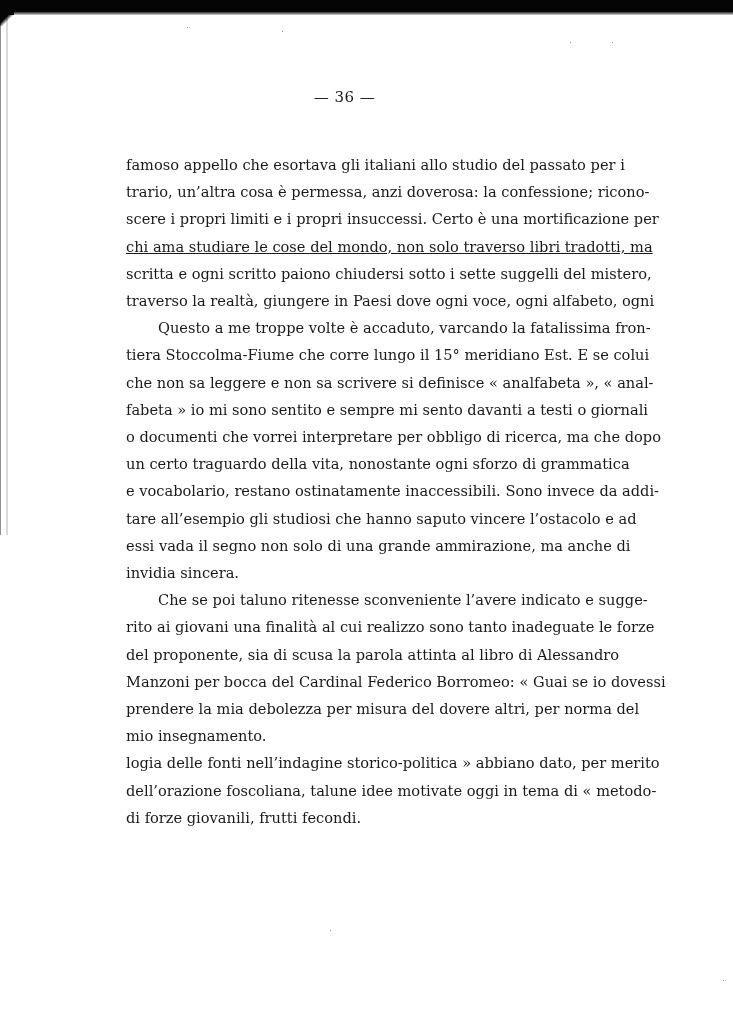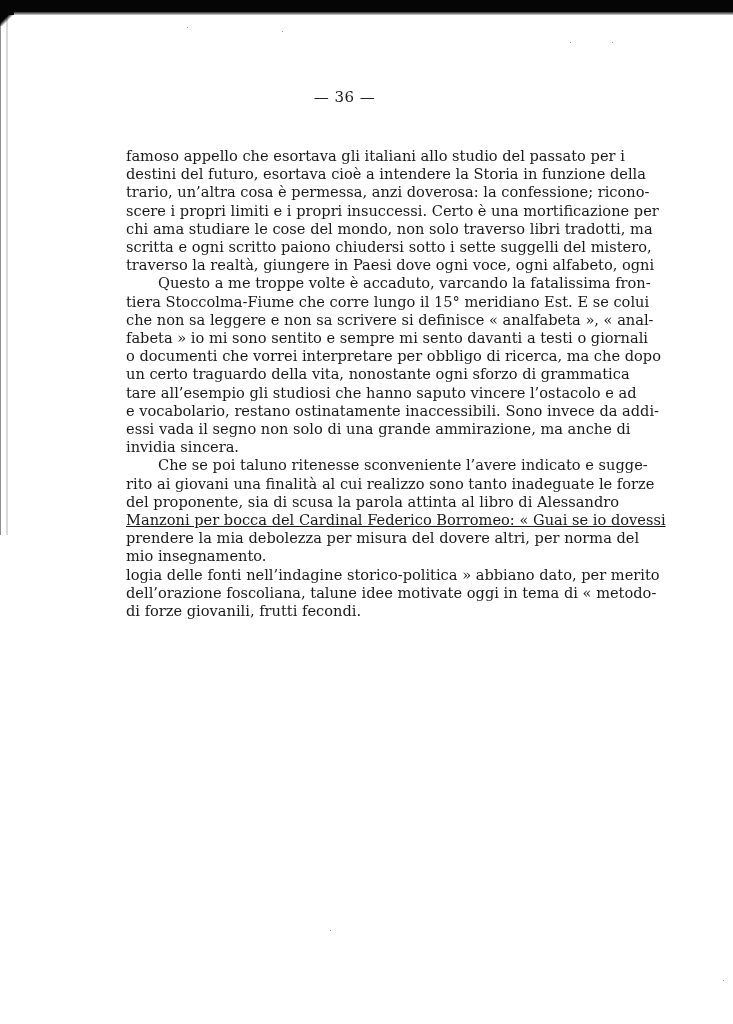--- a/index.html
+++ b/index.html
@@ -67,20 +67,21 @@
     }
     .text-block p {
       margin: 0;
     }
     .text-block .line {
       display: block;
       text-align: justify;
       text-align-last: justify;
       white-space: nowrap;
       overflow: visible;
+      margin-top: 9px;
     }
     .text-block .line.last {
       text-align-last: left;
     }
     .text-block .line.indent {
       padding-left: 32px;
     }
     .speck {
       position: absolute;
       width: 1px; height: 1px;
@@ -92,44 +93,43 @@
 
 <div class="top-band"></div>
 <div class="left-edge-corner"></div>
 <div class="left-edge"></div>
 
 <div class="page-number">— 36 —</div>
 
 <div class="text-block">
   <p>
     <span class="line" style="word-spacing: 0px; text-align-last: left;">famoso appello che esortava gli italiani allo studio del passato per i</span>
-    <span class="line" style="word-spacing: 0px; text-align-last: left;">destini del futuro, esortava cioè a intendere la Storia in funzione della</span>
     <span class="line" style="word-spacing: 0px; text-align-last: left;">trario, un’altra cosa è permessa, anzi doverosa: la confessione; ricono-</span>
     <span class="line" style="word-spacing: 0px; text-align-last: left;">scere i propri limiti e i propri insuccessi. Certo è una mortificazione per</span>
-    <span class="line" style="word-spacing: 0px; text-align-last: left;">chi ama studiare le cose del mondo, non solo traverso libri tradotti, ma</span>
+    <span class="line" style="word-spacing: 0px; text-align-last: left; text-decoration: underline;">chi ama studiare le cose del mondo, non solo traverso libri tradotti, ma</span>
     <span class="line" style="word-spacing: 0px; text-align-last: left;">scritta e ogni scritto paiono chiudersi sotto i sette suggelli del mistero,</span>
     <span class="line" style="word-spacing: 0px; text-align-last: left;">traverso la realtà, giungere in Paesi dove ogni voce, ogni alfabeto, ogni</span>
   </p>
   <p>
     <span class="line indent" style="word-spacing: 0px; text-align-last: left;">Questo a me troppe volte è accaduto, varcando la fatalissima fron-</span>
     <span class="line" style="word-spacing: 0px; text-align-last: left;">tiera Stoccolma-Fiume che corre lungo il 15° meridiano Est. E se colui</span>
     <span class="line" style="word-spacing: 0px; text-align-last: left;">che non sa leggere e non sa scrivere si definisce « analfabeta », « anal-</span>
     <span class="line" style="word-spacing: 0px; text-align-last: left;">fabeta » io mi sono sentito e sempre mi sento davanti a testi o giornali</span>
     <span class="line" style="word-spacing: 0px; text-align-last: left;">o documenti che vorrei interpretare per obbligo di ricerca, ma che dopo</span>
     <span class="line" style="word-spacing: 0px; text-align-last: left;">un certo traguardo della vita, nonostante ogni sforzo di grammatica</span>
+    <span class="line" style="word-spacing: 0px; text-align-last: left;">e vocabolario, restano ostinatamente inaccessibili. Sono invece da addi-</span>
     <span class="line" style="word-spacing: 0px; text-align-last: left;">tare all’esempio gli studiosi che hanno saputo vincere l’ostacolo e ad</span>
-    <span class="line" style="word-spacing: 0px; text-align-last: left;">e vocabolario, restano ostinatamente inaccessibili. Sono invece da addi-</span>
     <span class="line" style="word-spacing: 0px; text-align-last: left;">essi vada il segno non solo di una grande ammirazione, ma anche di</span>
     <span class="line last">invidia sincera.</span>
   </p>
   <p>
     <span class="line indent" style="word-spacing: 0px; text-align-last: left;">Che se poi taluno ritenesse sconveniente l’avere indicato e sugge-</span>
     <span class="line" style="word-spacing: 0px; text-align-last: left;">rito ai giovani una finalità al cui realizzo sono tanto inadeguate le forze</span>
     <span class="line" style="word-spacing: 0px; text-align-last: left;">del proponente, sia di scusa la parola attinta al libro di Alessandro</span>
-    <span class="line" style="word-spacing: 0px; text-align-last: left; text-decoration: underline;">Manzoni per bocca del Cardinal Federico Borromeo: « Guai se io dovessi</span>
+    <span class="line" style="word-spacing: 0px; text-align-last: left;">Manzoni per bocca del Cardinal Federico Borromeo: « Guai se io dovessi</span>
     <span class="line" style="word-spacing: 0px; text-align-last: left;">prendere la mia debolezza per misura del dovere altri, per norma del</span>
     <span class="line last">mio insegnamento.</span>
   </p>
   <p>
     <span class="line" style="word-spacing: 0px; text-align-last: left;">logia delle fonti nell’indagine storico-politica » abbiano dato, per merito</span>
     <span class="line" style="word-spacing: 0px; text-align-last: left;">dell’orazione foscoliana, talune idee motivate oggi in tema di « metodo-</span>
     <span class="line last">di forze giovanili, frutti fecondi.</span>
   </p>
 </div>
 

